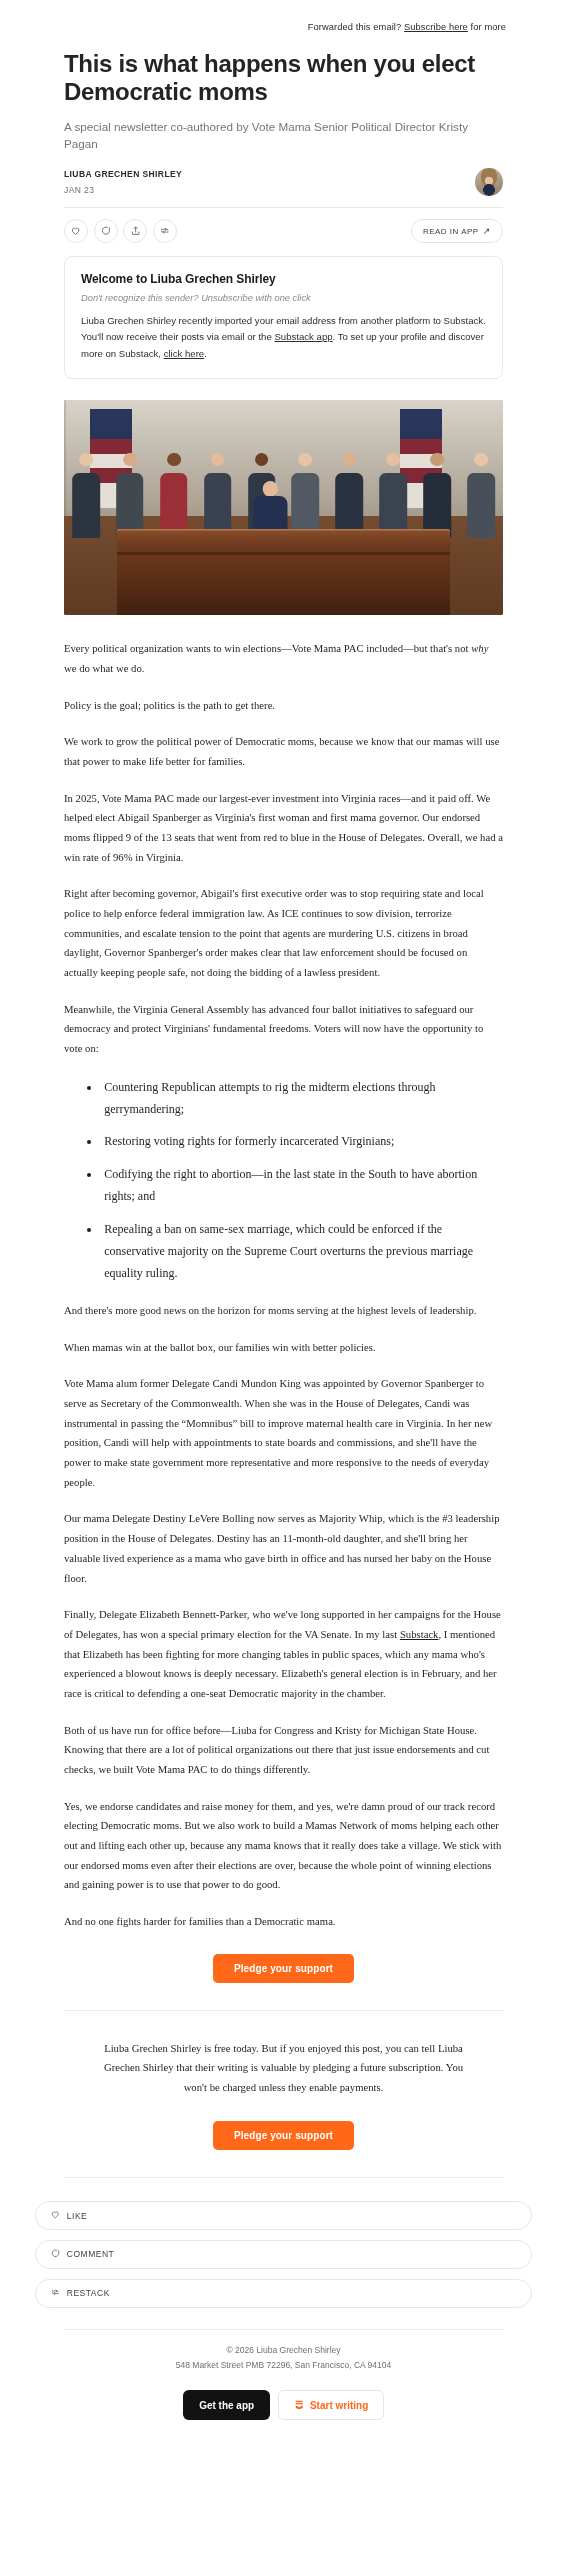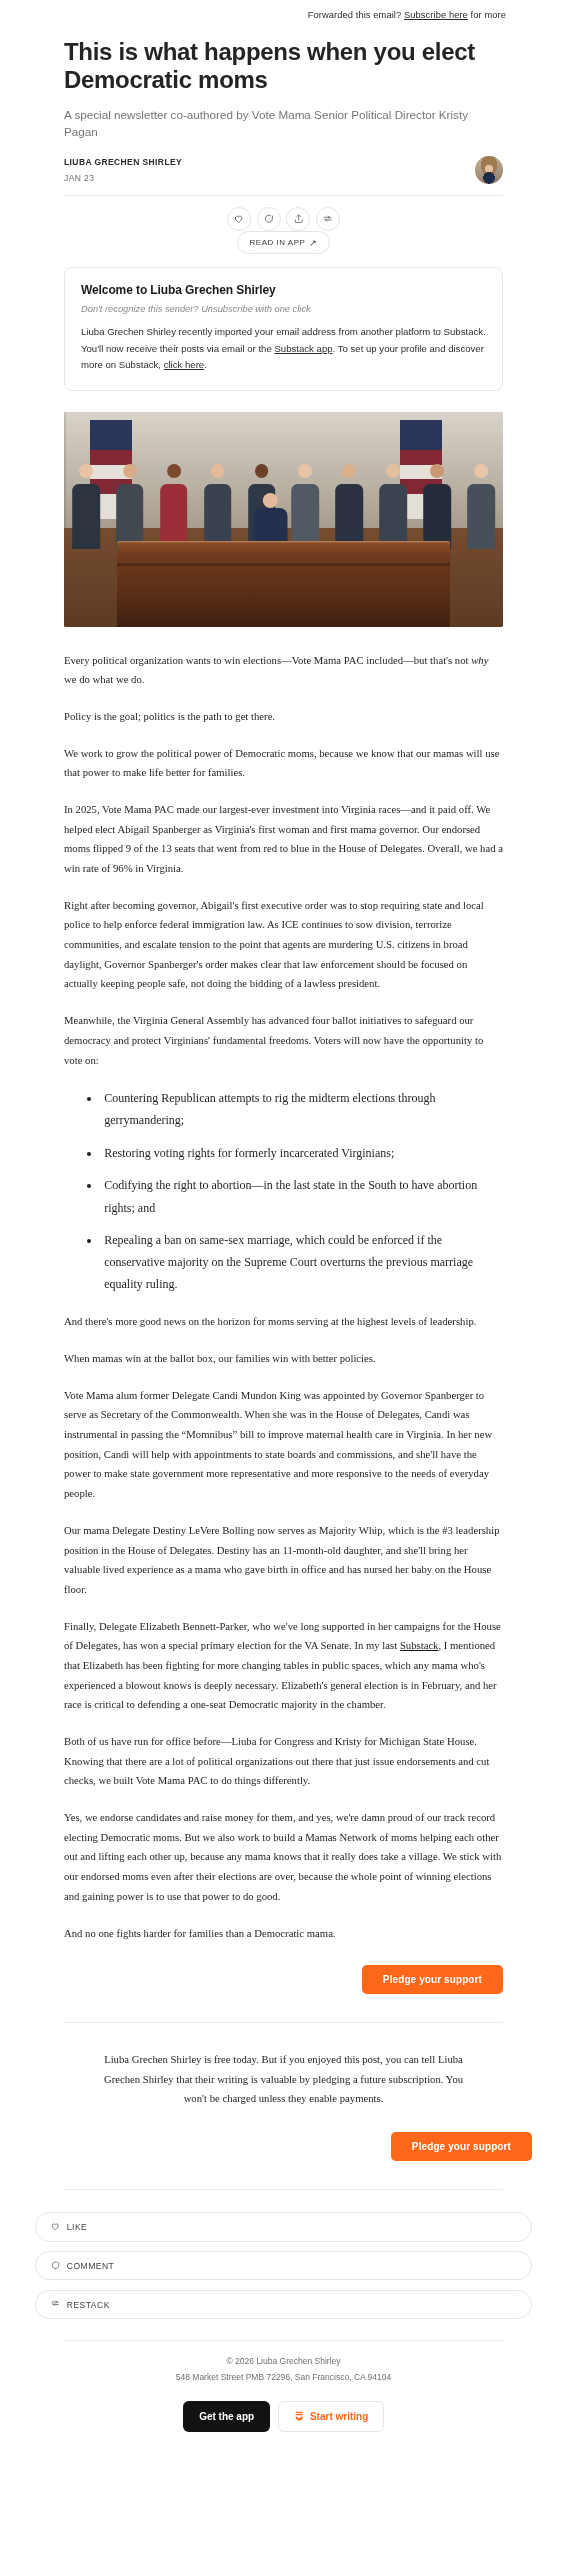--- a/index.html
+++ b/index.html
@@ -3,21 +3,21 @@
 <meta charset="utf-8">
 <style>
   * { box-sizing: border-box; margin: 0; padding: 0; }
   html, body {
     width: 567px;
     background: #ffffff;
     font-family: "Liberation Sans", sans-serif;
     color: #1a1a1a;
     -webkit-font-smoothing: antialiased;
   }
-  .page { width: 497px; margin: 2px auto; position: relative; padding-bottom: 0; }
+  .page { width: 497px; margin: 14px auto; position: relative; padding-bottom: 0; }
 
   
   .forwarded {
     text-align: right;
     font-size: 9.3px;
     color: #2b2b2b;
     padding: 8px 26px 0 26px;
     letter-spacing: 0.1px;
   }
   .forwarded a { color: #2b2b2b; text-decoration: underline; }
@@ -68,21 +68,20 @@
       linear-gradient(170deg, #c8b49a, #8d7d68);
     overflow: hidden;
     flex: 0 0 auto;
   }
   .divider { height: 0.8px; background: #e8e8e8; width: 100%; }
 
   
   .actionbar {
     display: flex; align-items: center; justify-content: space-between;
     padding: 11.3px 29px 13px 29px;
-    flex-direction: column;
   }
   .action-left { display: flex; gap: 5.7px; }
   .icon-btn {
     width: 24px; height: 24px; border-radius: 810px;
     border: 0.8px solid #e4e4e4; background: #fff;
     display: flex; align-items: center; justify-content: center;
     color: #5f5f5f;
   }
   .icon-btn svg { width: 11.3px; height: 11.3px; display: block; }
   .read-in-app {
@@ -187,21 +186,21 @@
   .article ul li {
     font-family: Liberation Serif, serif;
     font-size: 12px;
     line-height: 1.84;
     color: #1f1f1f;
     margin-bottom: 10.5px;
     padding-left: 3.2px;
   }
 
   
-  .btn-row { display: flex; justify-content: flex-end; padding: 4.9px 0 0 0; }
+  .btn-row { display: flex; justify-content: center; padding: 4.9px 0 0 0; }
   .pledge-btn {
     background: #FF6719; color: #ffffff;
     border: none; border-radius: 4.9px;
     font-size: 10px; font-weight: 700;
     padding: 9px 21px; letter-spacing: 0.1px;
     font-family: "Liberation Sans", sans-serif;
   }
 
   .rule { height: 0.8px; background: #ebebeb; margin: 27.6px 29px 0 29px; }
 

